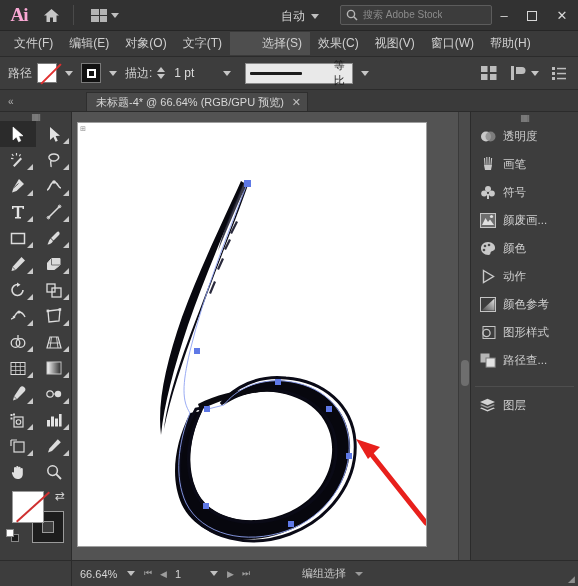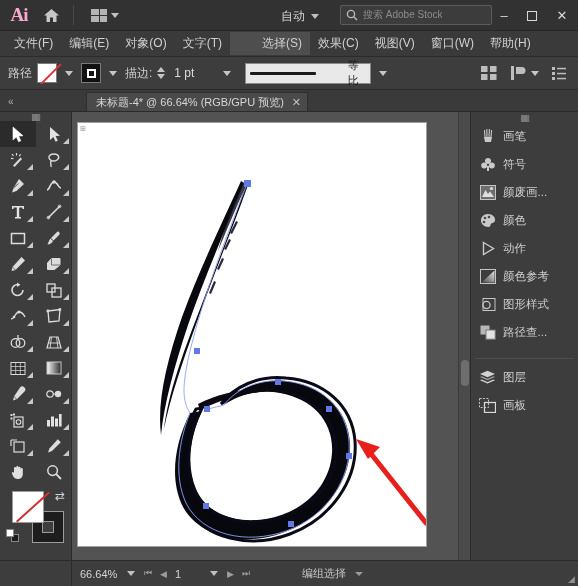--- a/index.html
+++ b/index.html
@@ -68,21 +68,21 @@
   .drop{ display:flex;align-items:center;justify-content:center;width:14px;height:20px;}
   .stepper{ display:flex; flex-direction:column; gap:2px; margin-right:1px;}
   .stepper i{ width:0;height:0;border-left:4px solid transparent;border-right:4px solid transparent; display:block;}
   .stepper i.up{ border-bottom:5px solid #c6c6c6;}
   .stepper i.dn{ border-top:5px solid #c6c6c6;}
   .numfield{
     background:#3d3d3d; color:#dcdcdc; font-size:12px; width:44px; height:20px;
     display:flex;align-items:center; padding-left:3px;
   }
   .profile-box{
-    width:126px;height:21px;background:#e9e9e9; border:1px solid #8a8a8a;
+    width:108px;height:21px;background:#e9e9e9; border:1px solid #8a8a8a;
     display:flex;align-items:center;justify-content:space-between;padding:0 4px;gap:32px;
   }
   .profile-line{ width:78px;height:3px;background:#1c1c1c;border-radius:1px;}
   .profile-txt{ color:#1e1e1e;font-size:11px;}
   .cb-icon{ width:18px;height:18px;display:flex;align-items:center;justify-content:center;}
   .cbright{ position:absolute; right:10px; display:flex; align-items:center; gap:11px;}
   
   #tabbar{
     height:22px; background:#3a3a3a; display:flex; align-items:flex-end;
     padding-left:8px; border-bottom:1px solid #2b2b2b;
@@ -563,20 +563,29 @@
       <span class="ruler-corner">⊞</span>
     </div>
     <div id="vscroll">
       <div id="vthumb"></div>
     </div>
   </div>
 
   <div id="rightpanel">
     <div class="rp-handle">||||||||</div>
 
+    <div class="rp-item">
+      <span class="rp-ico">
+        <svg width="16" height="15" viewBox="0 0 16 15">
+            <circle cx="6" cy="7.5" r="5" fill="#c9c9c9"></circle>
+            <circle cx="10.5" cy="7.5" r="5" fill="#8d8d8d" opacity="0.8"></circle>
+          </svg>
+      </span>
+      <span class="rp-label">透明度</span>
+    </div>
 
 
     <div class="rp-item">
       <span class="rp-ico">
         <svg width="16" height="16" viewBox="0 0 16 16">
             <path d="M4 9 L12 9 L11 14 L5 14 Z" fill="#c9c9c9"></path>
             <path d="M5 9 L4.5 2 M7 9 L6.8 1 M9 9 L9.4 1 M11 9 L11.6 2" stroke="#c9c9c9" stroke-width="1.1"></path>
           </svg>
       </span>
       <span class="rp-label">画笔</span>
@@ -669,29 +678,20 @@
       <span class="rp-ico">
         <svg width="17" height="14" viewBox="0 0 17 14">
             <path d="M8.5 0.8 L16 4 L8.5 7.2 L1 4 Z" fill="#d2d2d2"></path>
             <path d="M2.6 6.2 L8.5 8.8 L14.4 6.2 L16 7 L8.5 10.2 L1 7 Z" fill="#9e9e9e"></path>
             <path d="M2.6 9.4 L8.5 12 L14.4 9.4 L16 10.2 L8.5 13.4 L1 10.2 Z" fill="#d2d2d2"></path>
           </svg>
       </span>
       <span class="rp-label">图层</span>
     </div>
 
-    <div class="rp-item">
-      <span class="rp-ico">
-        <svg width="17" height="15" viewBox="0 0 17 15">
-            <rect x="0.5" y="0.5" width="9" height="9" fill="none" stroke="#c4c4c4" stroke-dasharray="2 1.4"></rect>
-            <rect x="5.5" y="4.5" width="11" height="10" fill="none" stroke="#d8d8d8" stroke-width="1.3"></rect>
-          </svg>
-      </span>
-      <span class="rp-label">画板</span>
-    </div>
   </div>
 </div>
 
 <div id="statusbar">
   <div class="sb-left"></div>
   <div class="zoomfield">66.64%</div>
   <span class="caret sb-caret"></span>
   <div class="navbtns">
     <span>⏮</span>
     <span>◀</span>

